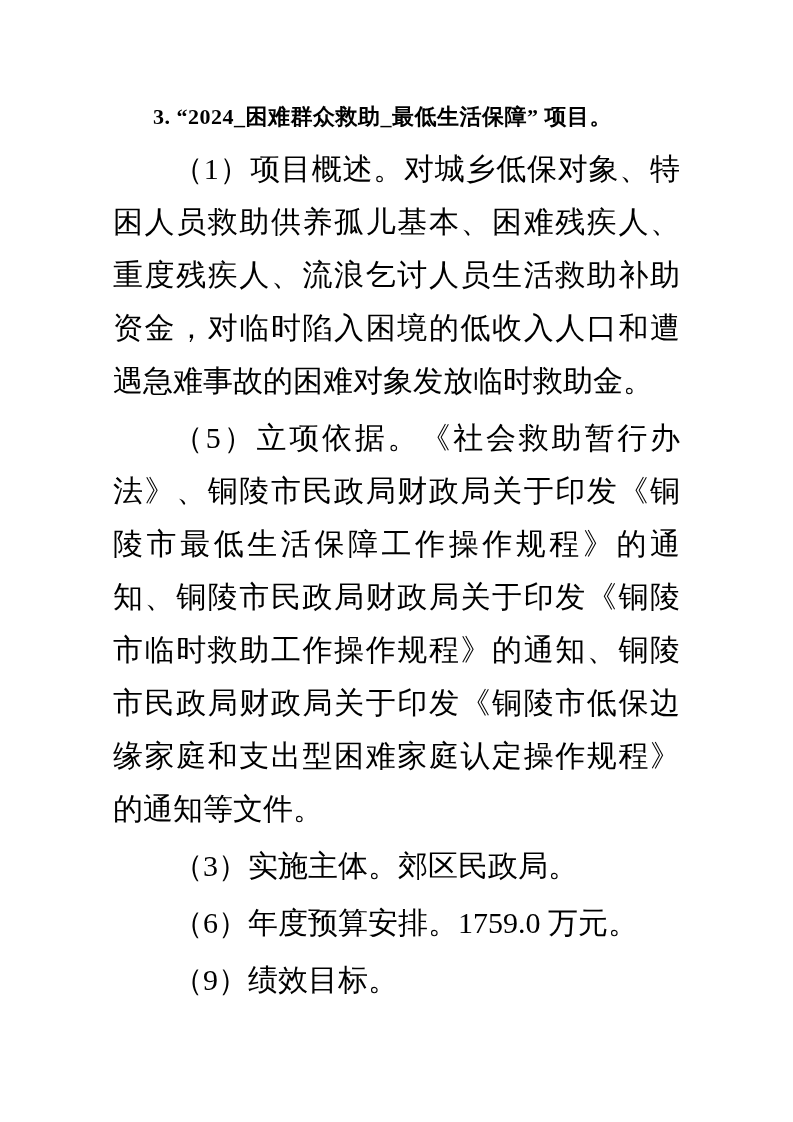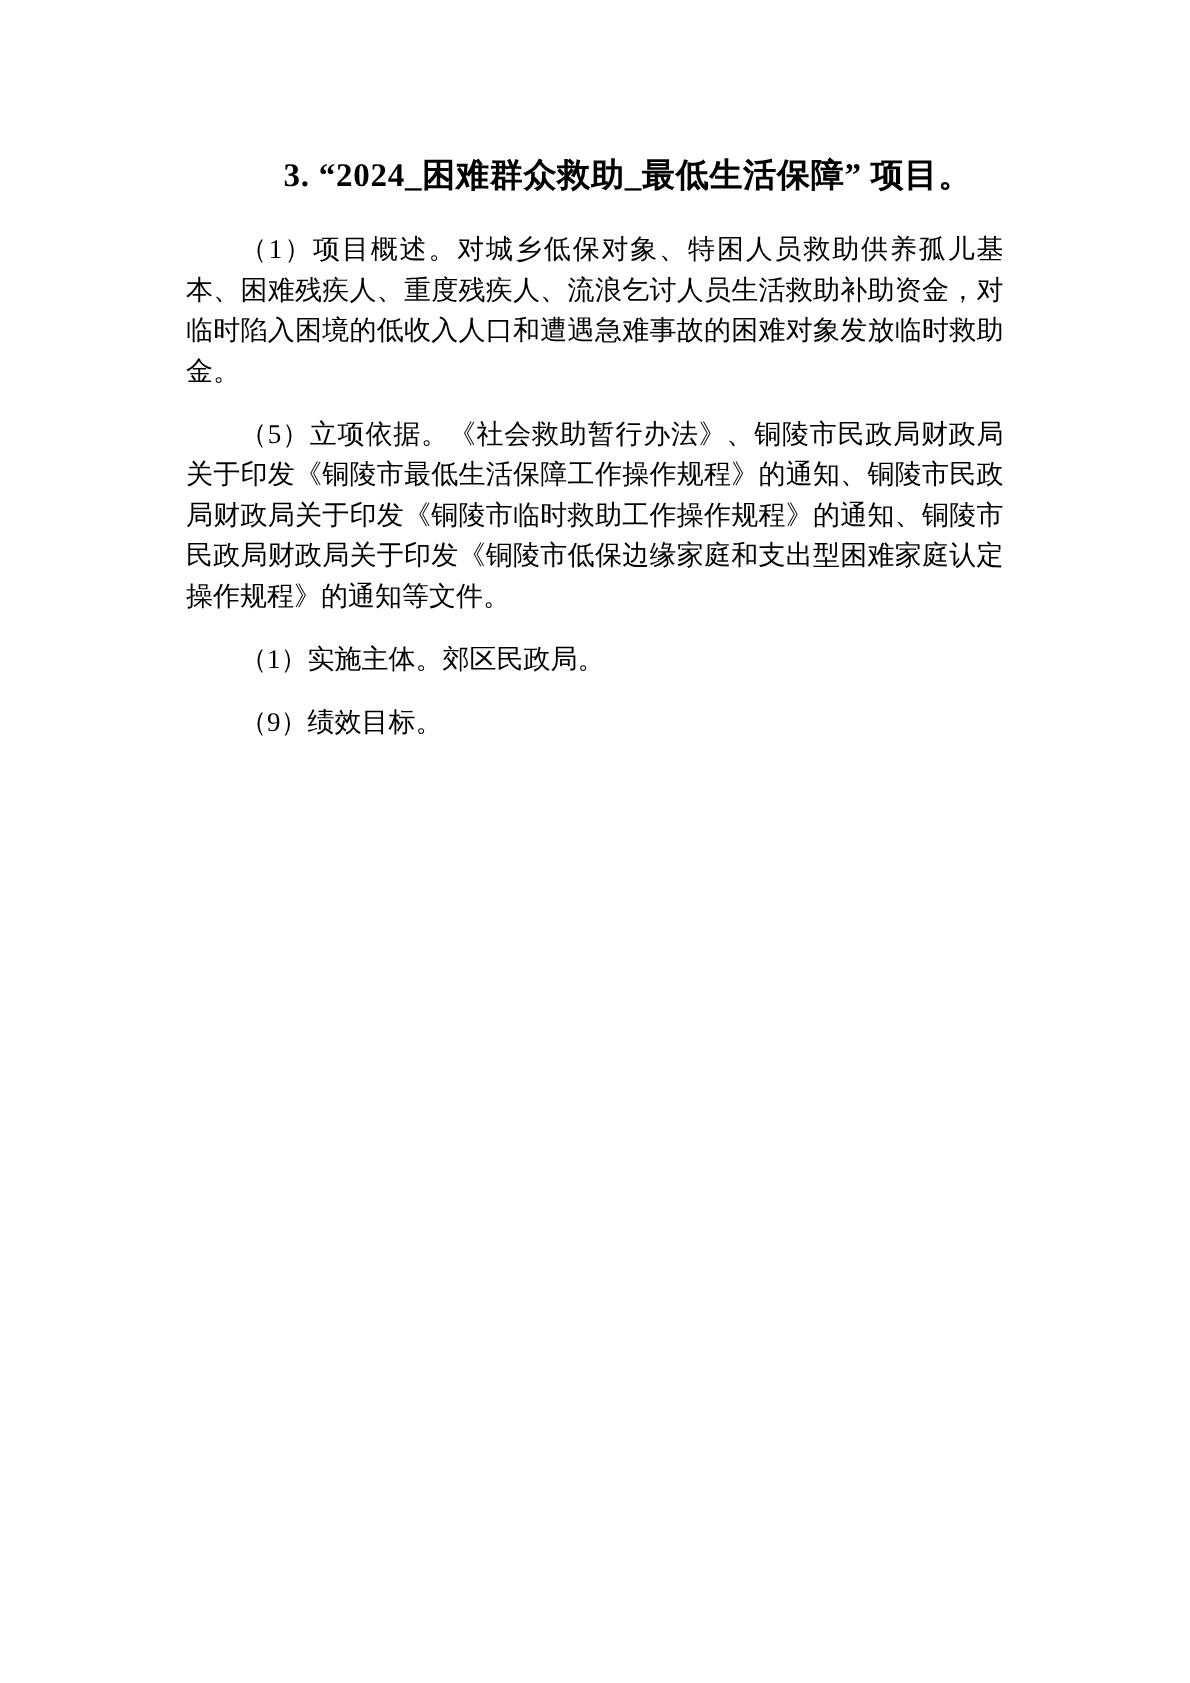--- a/index.html
+++ b/index.html
@@ -20,41 +20,41 @@
     color: #000000;
   }
   .doc-heading {
     margin: 0;
     font-size: 22px;
     line-height: 41.6px;
     font-weight: 700;
     text-indent: 2em;
     letter-spacing: 0.5px;
     white-space: normal;
-    text-align: center;
   }
   .doc-para {
-    margin: 15px;
-    font-size: 18px;
-    line-height: 27px;
+    margin: 4px;
+    font-size: 30px;
+    line-height: 53px;
     text-align: justify;
     text-justify: inter-character;
     text-indent: 2em;
     word-break: break-all;
   }
 </style>
 </head>
 <body>
 
 <div class="page">
   <h2 class="doc-heading">3. “2024_困难群众救助_最低生活保障” 项目。</h2>
 
   <p class="doc-para">（1）项目概述。对城乡低保对象、特困人员救助供养孤儿基本、困难残疾人、重度残疾人、流浪乞讨人员生活救助补助资金，对临时陷入困境的低收入人口和遭遇急难事故的困难对象发放临时救助金。</p>
 
   <p class="doc-para">（5）立项依据。《社会救助暂行办法》、铜陵市民政局财政局关于印发《铜陵市最低生活保障工作操作规程》的通知、铜陵市民政局财政局关于印发《铜陵市临时救助工作操作规程》的通知、铜陵市民政局财政局关于印发《铜陵市低保边缘家庭和支出型困难家庭认定操作规程》的通知等文件。</p>
 
-  <p class="doc-para">（1）实施主体。郊区民政局。</p>
+  <p class="doc-para">（3）实施主体。郊区民政局。</p>
 
 
 
+  <p class="doc-para">（6）年度预算安排。1759.0 万元。</p>
 
   <p class="doc-para">（9）绩效目标。</p>
 </div>
 
 </body></html>

